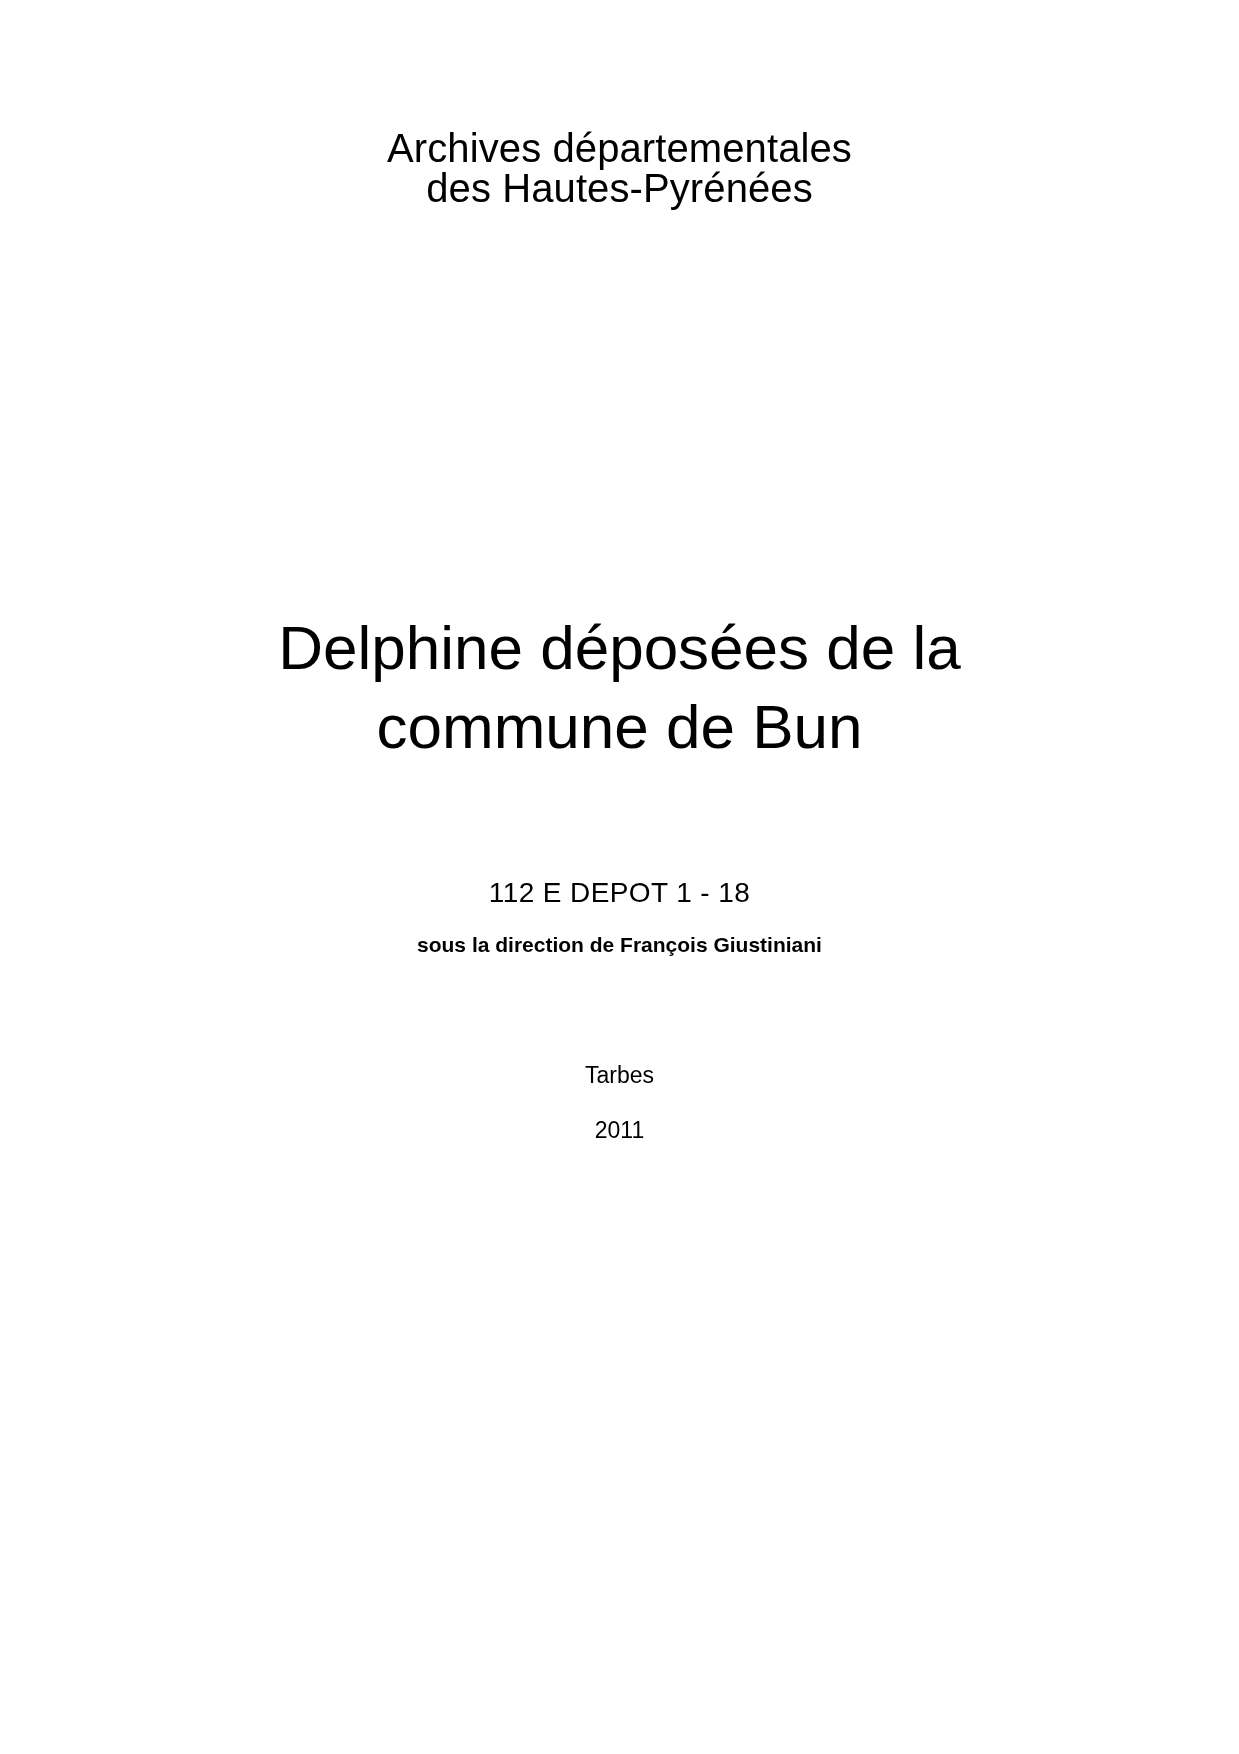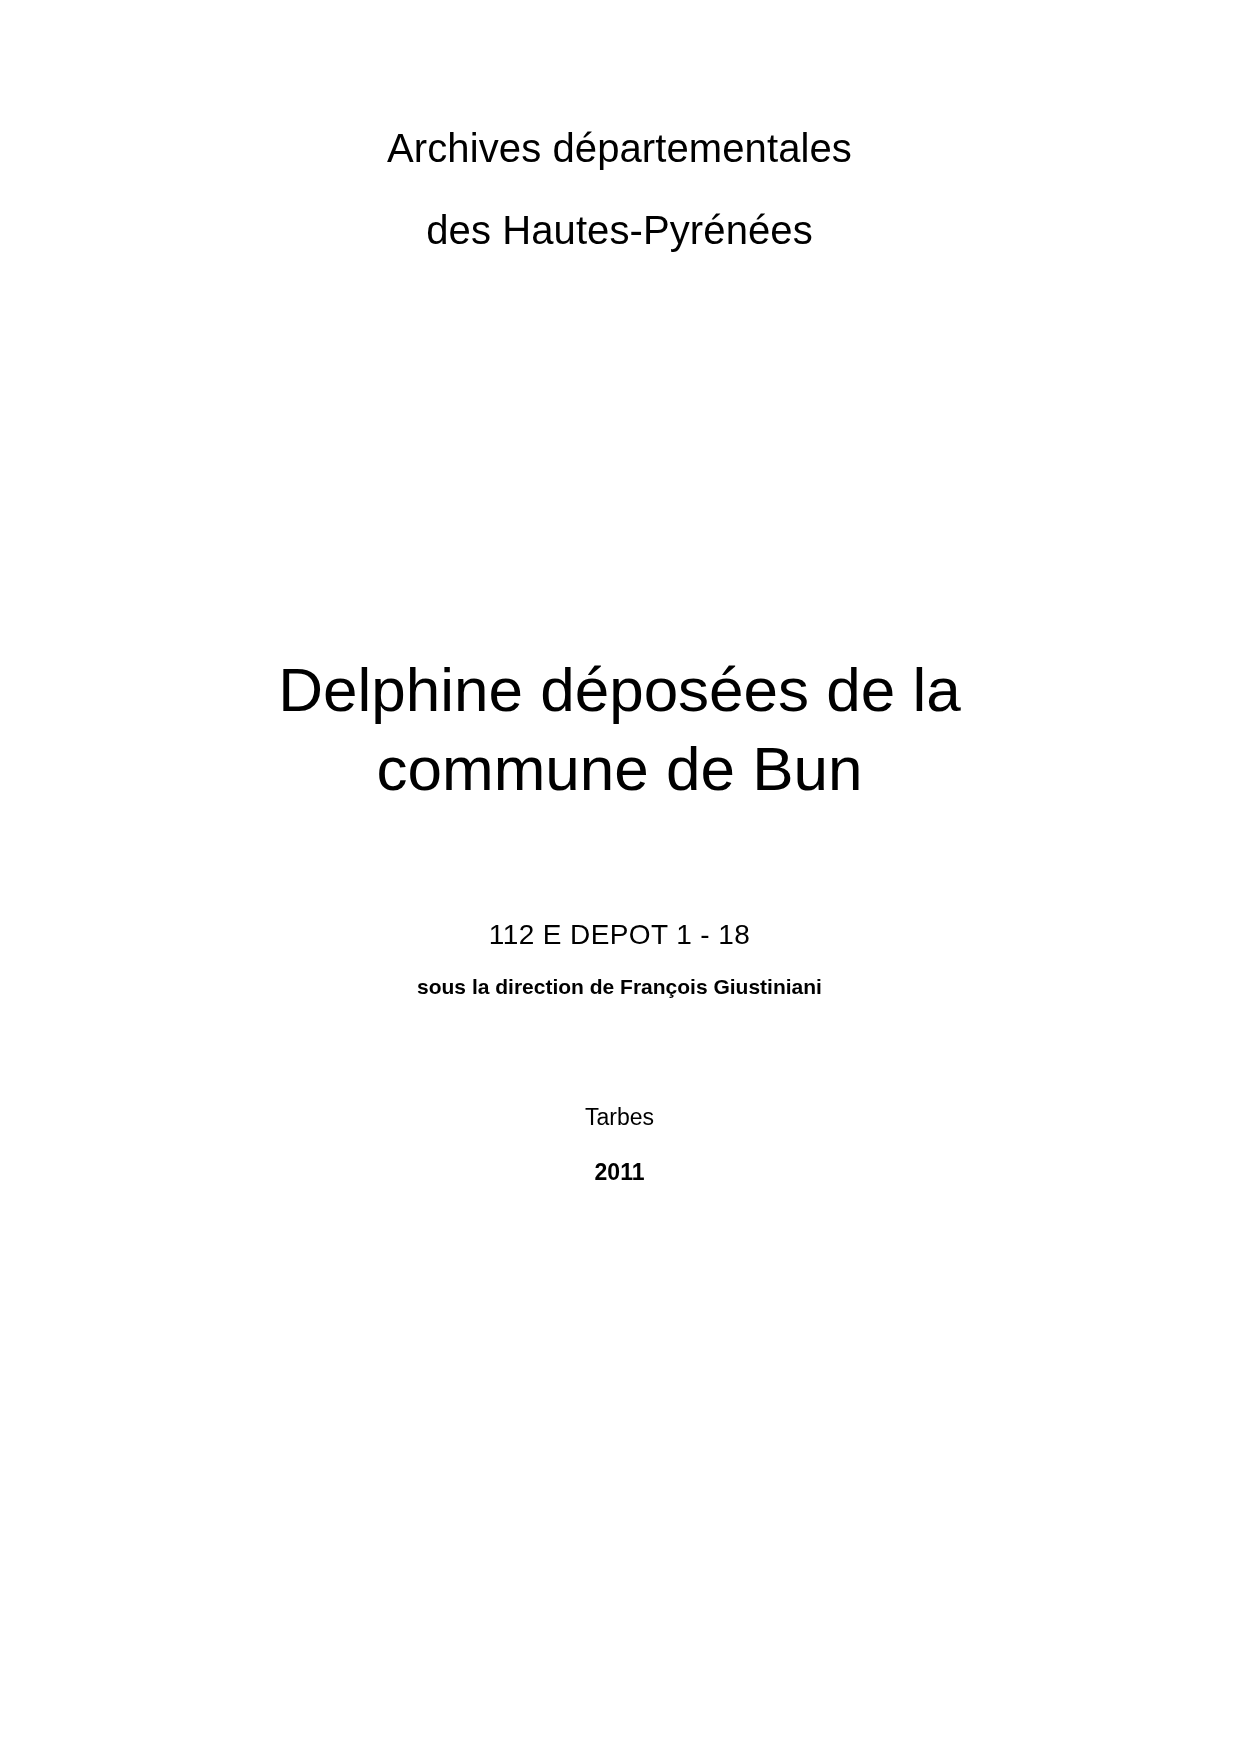--- a/index.html
+++ b/index.html
@@ -31,21 +31,20 @@
   .institution {
     margin-top: 128px;
   }
   .institution .line {
     font-size: 40px;
     line-height: 1.0;
     letter-spacing: 0.1px;
     font-weight: 400;
   }
   .institution .line + .line {
-    margin-top: 42px;
   }
   .doc-title {
     margin-top: 400px;
     font-size: 62px;
     line-height: 1.28;
     font-weight: 400;
     padding: 0 150px;
   }
   .reference {
     margin-top: 110px;
@@ -64,21 +63,21 @@
     font-weight: 700;
   }
   .place {
     margin-top: 105px;
     font-size: 23px;
     font-weight: 400;
   }
   .year {
     margin-top: 28px;
     font-size: 23px;
-    font-weight: 700;
+    font-weight: 400;
   }
 </style>
 </head>
 <body>
 
 <div class="page">
   <div class="content">
 
     <div class="institution">
       <div class="line">Archives départementales</div>

